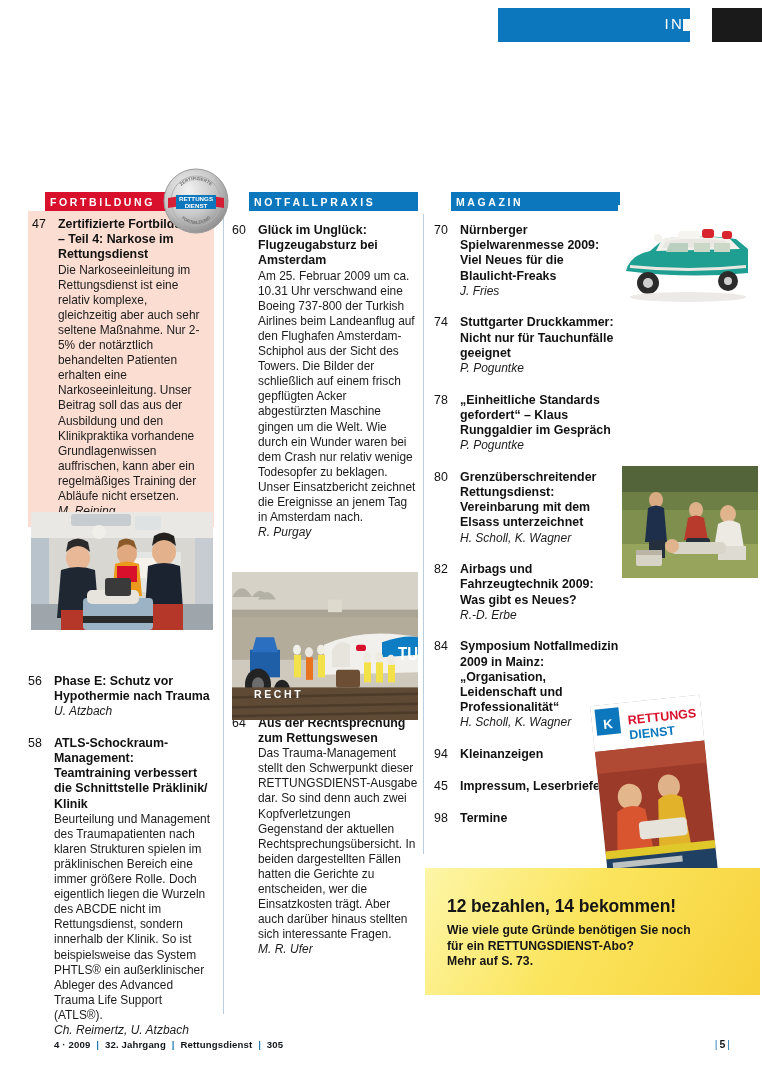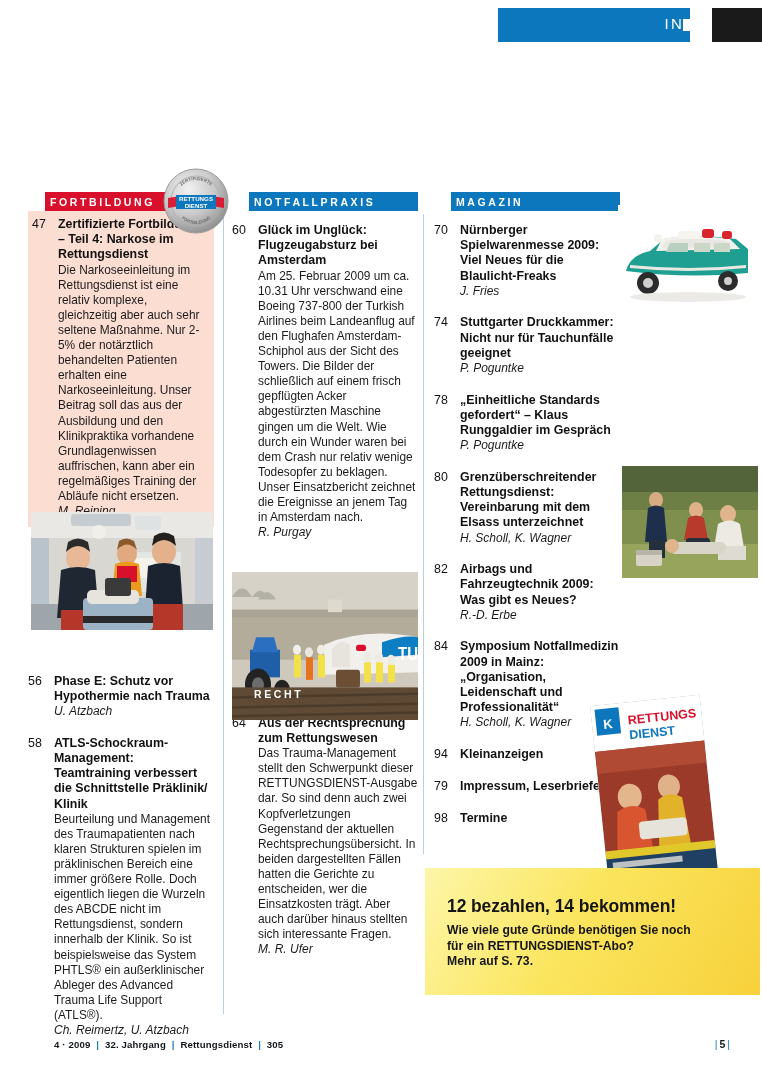--- a/index.html
+++ b/index.html
@@ -268,21 +268,21 @@
     </div>
 
     <div class="entry gap">
       <div class="pg">94</div>
       <div class="body">
         <div class="title">Kleinanzeigen</div>
       </div>
     </div>
 
     <div class="entry gap">
-      <div class="pg">79</div>
+      <div class="pg">45</div>
       <div class="body">
         <div class="title">Impressum, Leserbriefe</div>
       </div>
     </div>
 
     <div class="entry gap">
       <div class="pg">98</div>
       <div class="body">
         <div class="title">Termine</div>
       </div>

